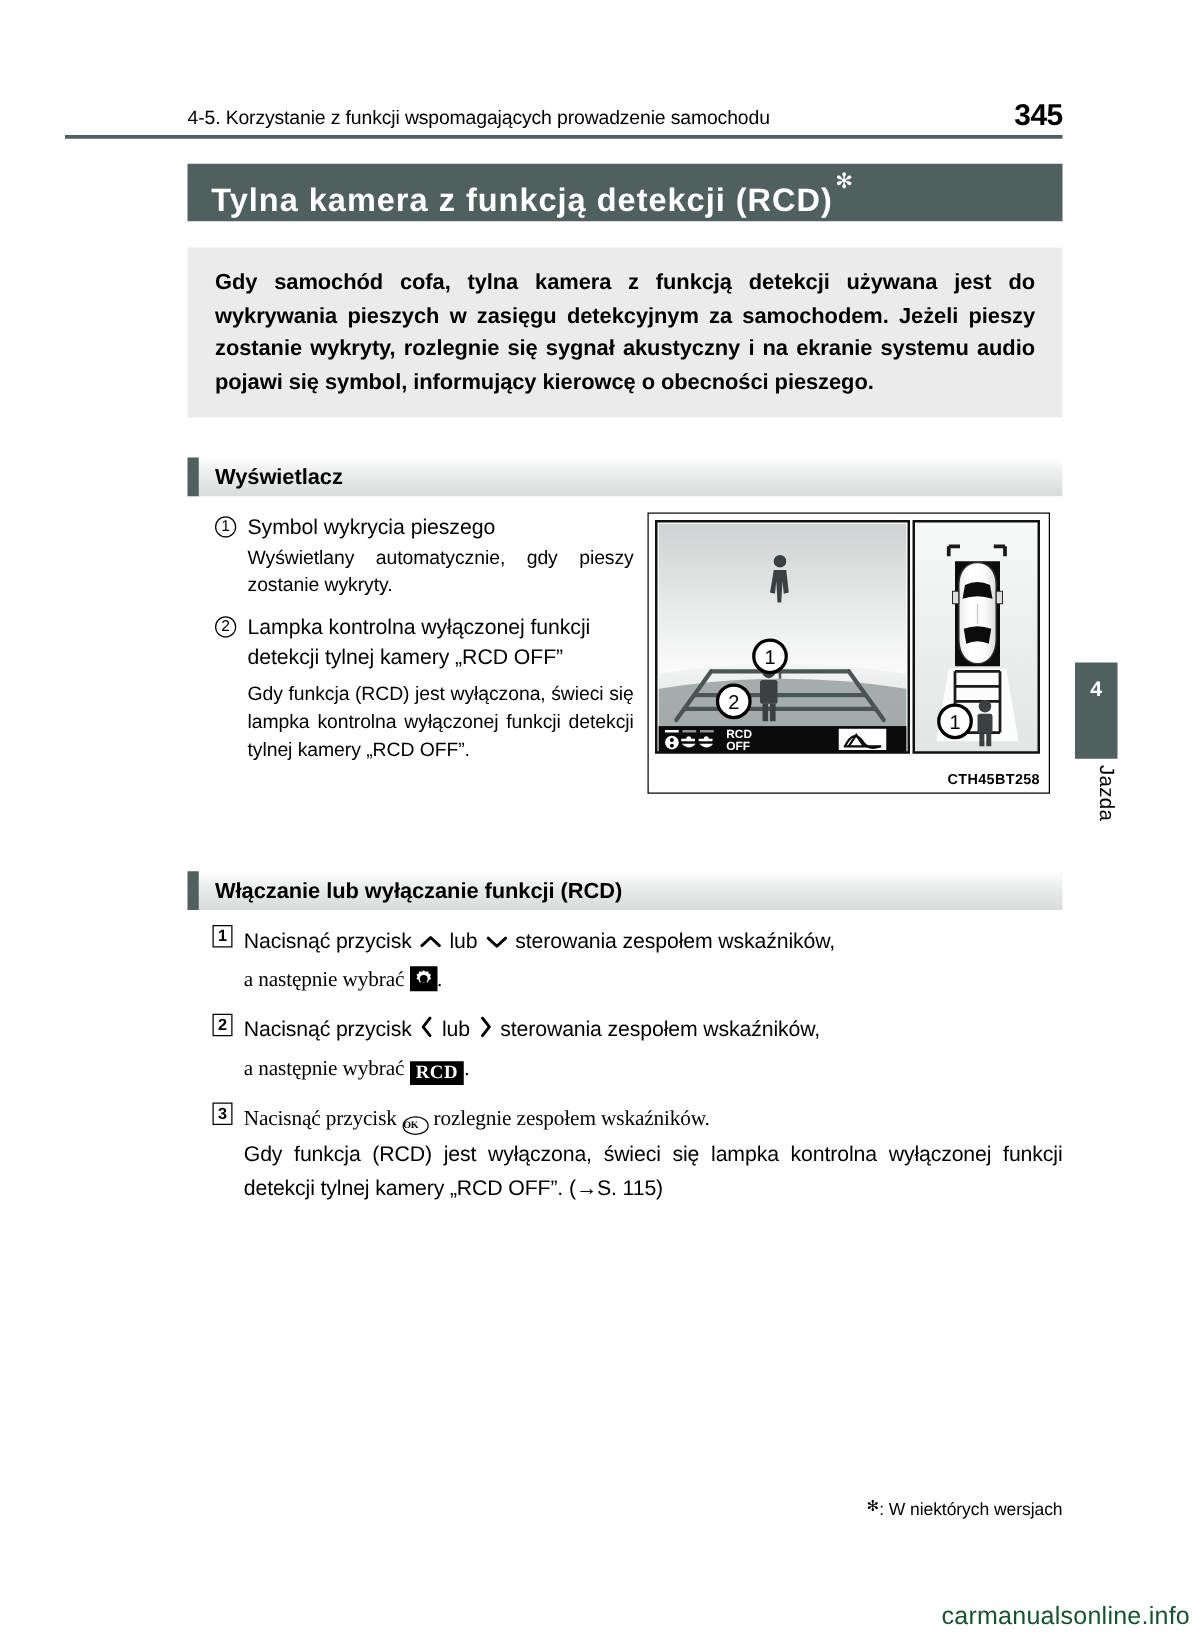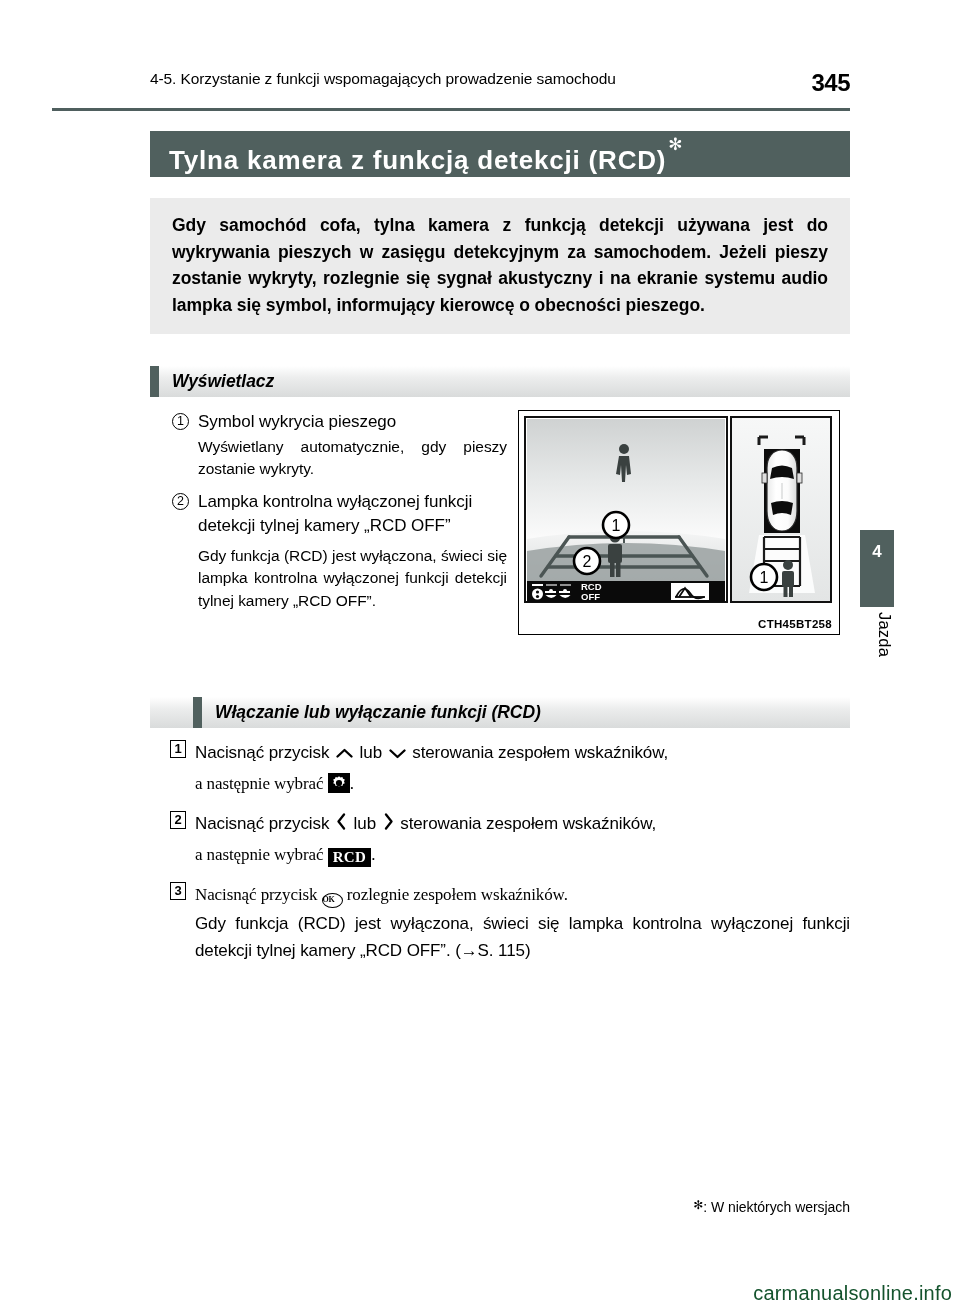--- a/index.html
+++ b/index.html
@@ -14,21 +14,21 @@
     overflow: hidden;
   }
 
   
   #page-header {
     position: absolute;
     left: 150px; top: 70px;
     width: 700px;
     height: 34px;
     display: flex;
-    align-items: flex-start;
+    align-items: flex-end;
     justify-content: space-between;
   }
   #header-title {
     font-size: 15.5px;
     letter-spacing: -0.1px;
     white-space: nowrap;
   }
   #page-number {
     font-size: 24px;
     font-weight: bold;
@@ -103,24 +103,23 @@
     width: 9px;
     height: 31px;
     background: #50605e;
     flex: 0 0 auto;
   }
   .section-header .label {
     font-size: 17.5px;
     font-weight: bold;
     margin-left: 13px;
     letter-spacing: -0.05px;
-    font-style: italic;
   }
   #section-display { top: 366px; }
-  #section-toggle  { top: 697px; padding-left: 43px; }
+  #section-toggle  { top: 697px; }
 
   
   #display-body {
     position: absolute;
     left: 150px; top: 406px;
     width: 700px;
     height: 245px;
   }
   #display-left {
     position: absolute;
@@ -301,21 +300,21 @@
   <span id="page-number">345</span>
 </div>
 <div id="header-rule"></div>
 
 <div id="title-band">
   <span id="title-text">Tylna kamera z funkcją detekcji (RCD)</span>
   <span id="title-asterisk">✻</span>
 </div>
 
 <div id="intro-box">
-  <p>Gdy samochód cofa, tylna kamera z funkcją detekcji używana jest do wykrywania pieszych w zasięgu detekcyjnym za samochodem. Jeżeli pieszy zostanie wykryty, rozlegnie się sygnał akustyczny i na ekranie systemu audio lampka się symbol, informujący kierowcę o obecności pieszego.</p>
+  <p>Gdy samochód cofa, tylna kamera z funkcją detekcji używana jest do wykrywania pieszych w zasięgu detekcyjnym za samochodem. Jeżeli pieszy zostanie wykryty, rozlegnie się sygnał akustyczny i na ekranie systemu audio pojawi się symbol, informujący kierowcę o obecności pieszego.</p>
 </div>
 
 <div class="section-header" id="section-display">
   <div class="tab"></div>
   <span class="label">Wyświetlacz</span>
 </div>
 
 <div id="display-body">
 
   <div id="display-left">

